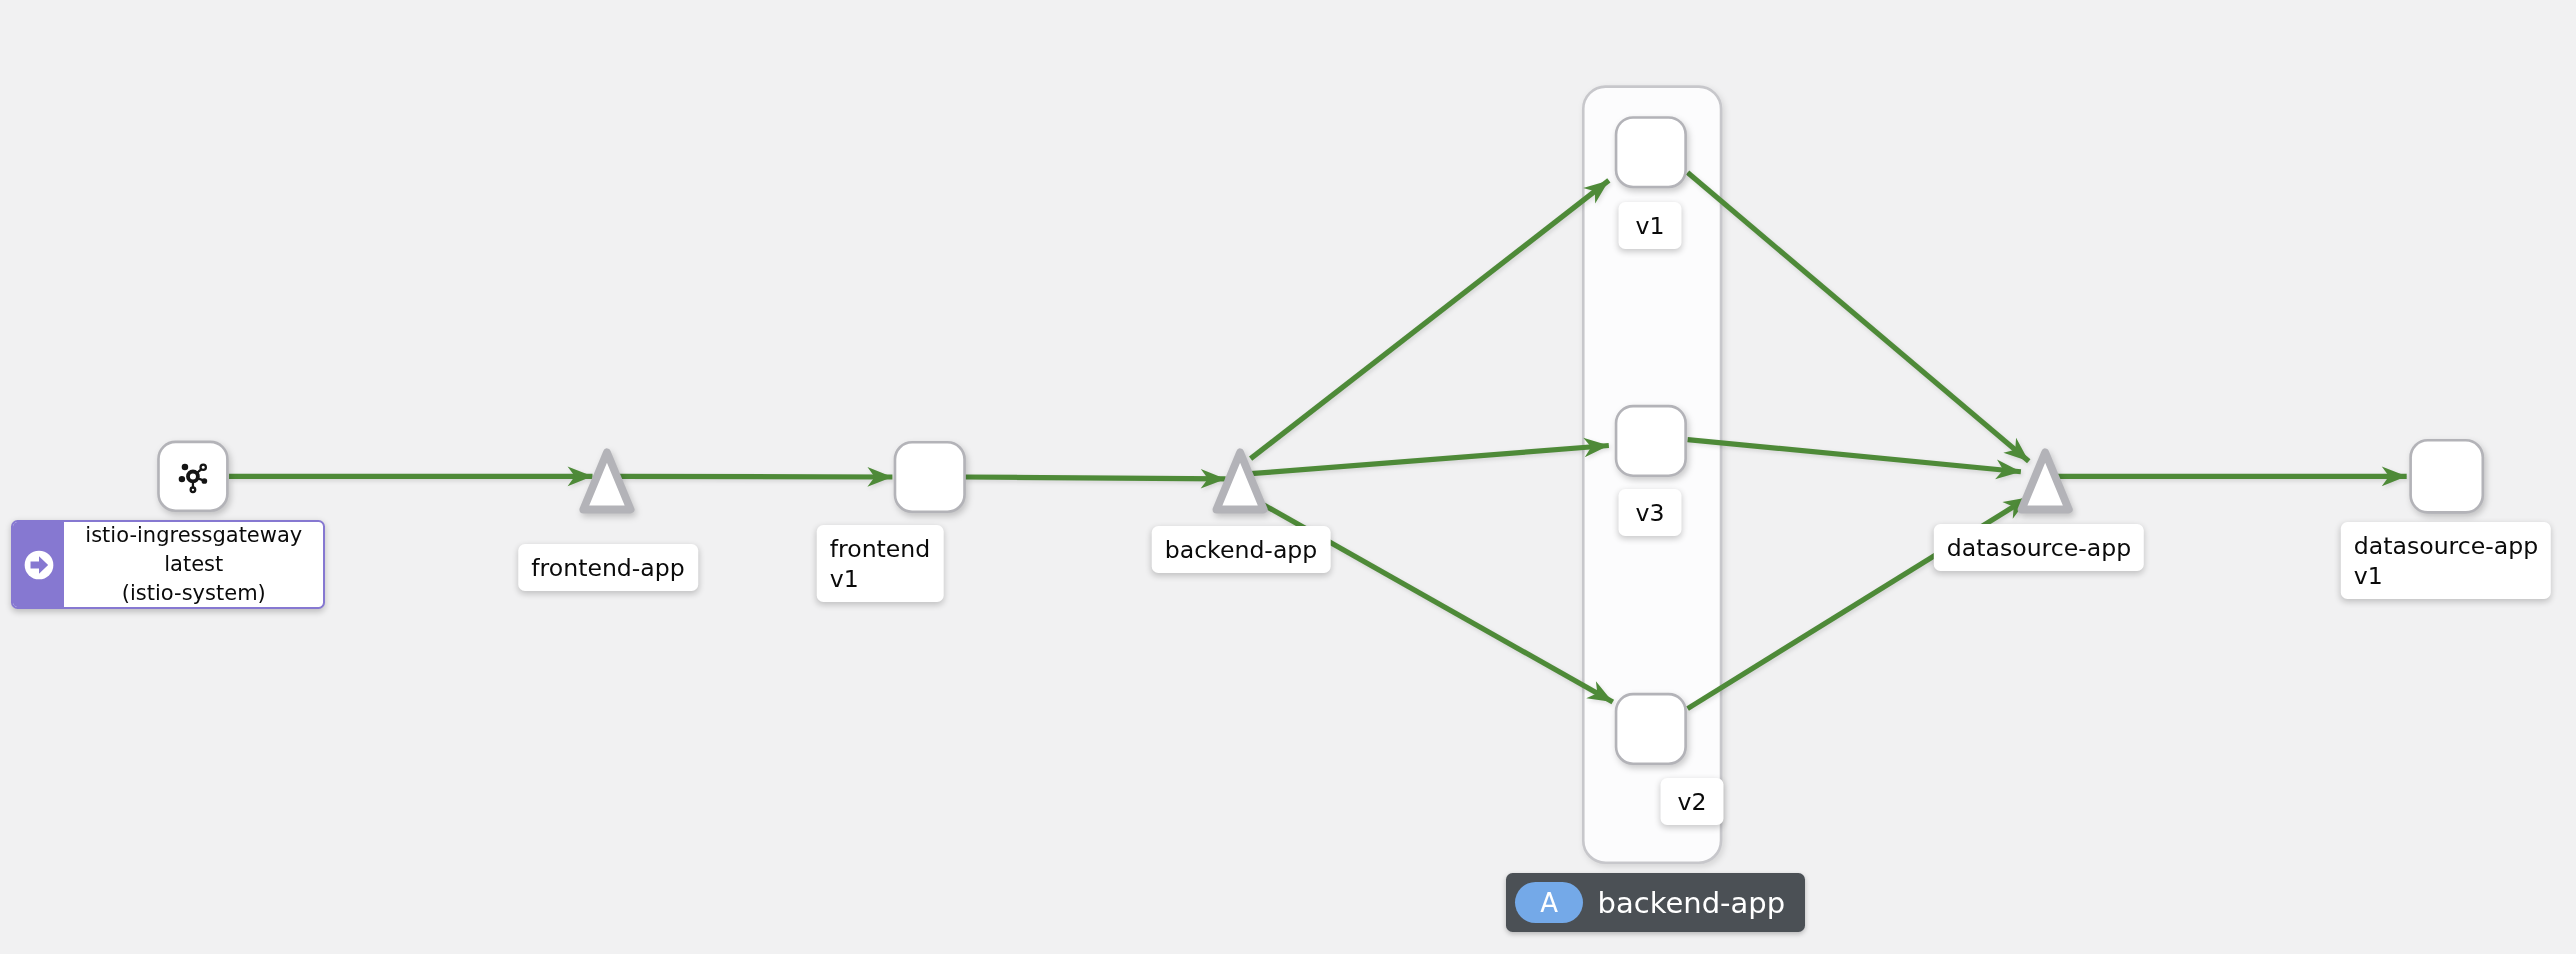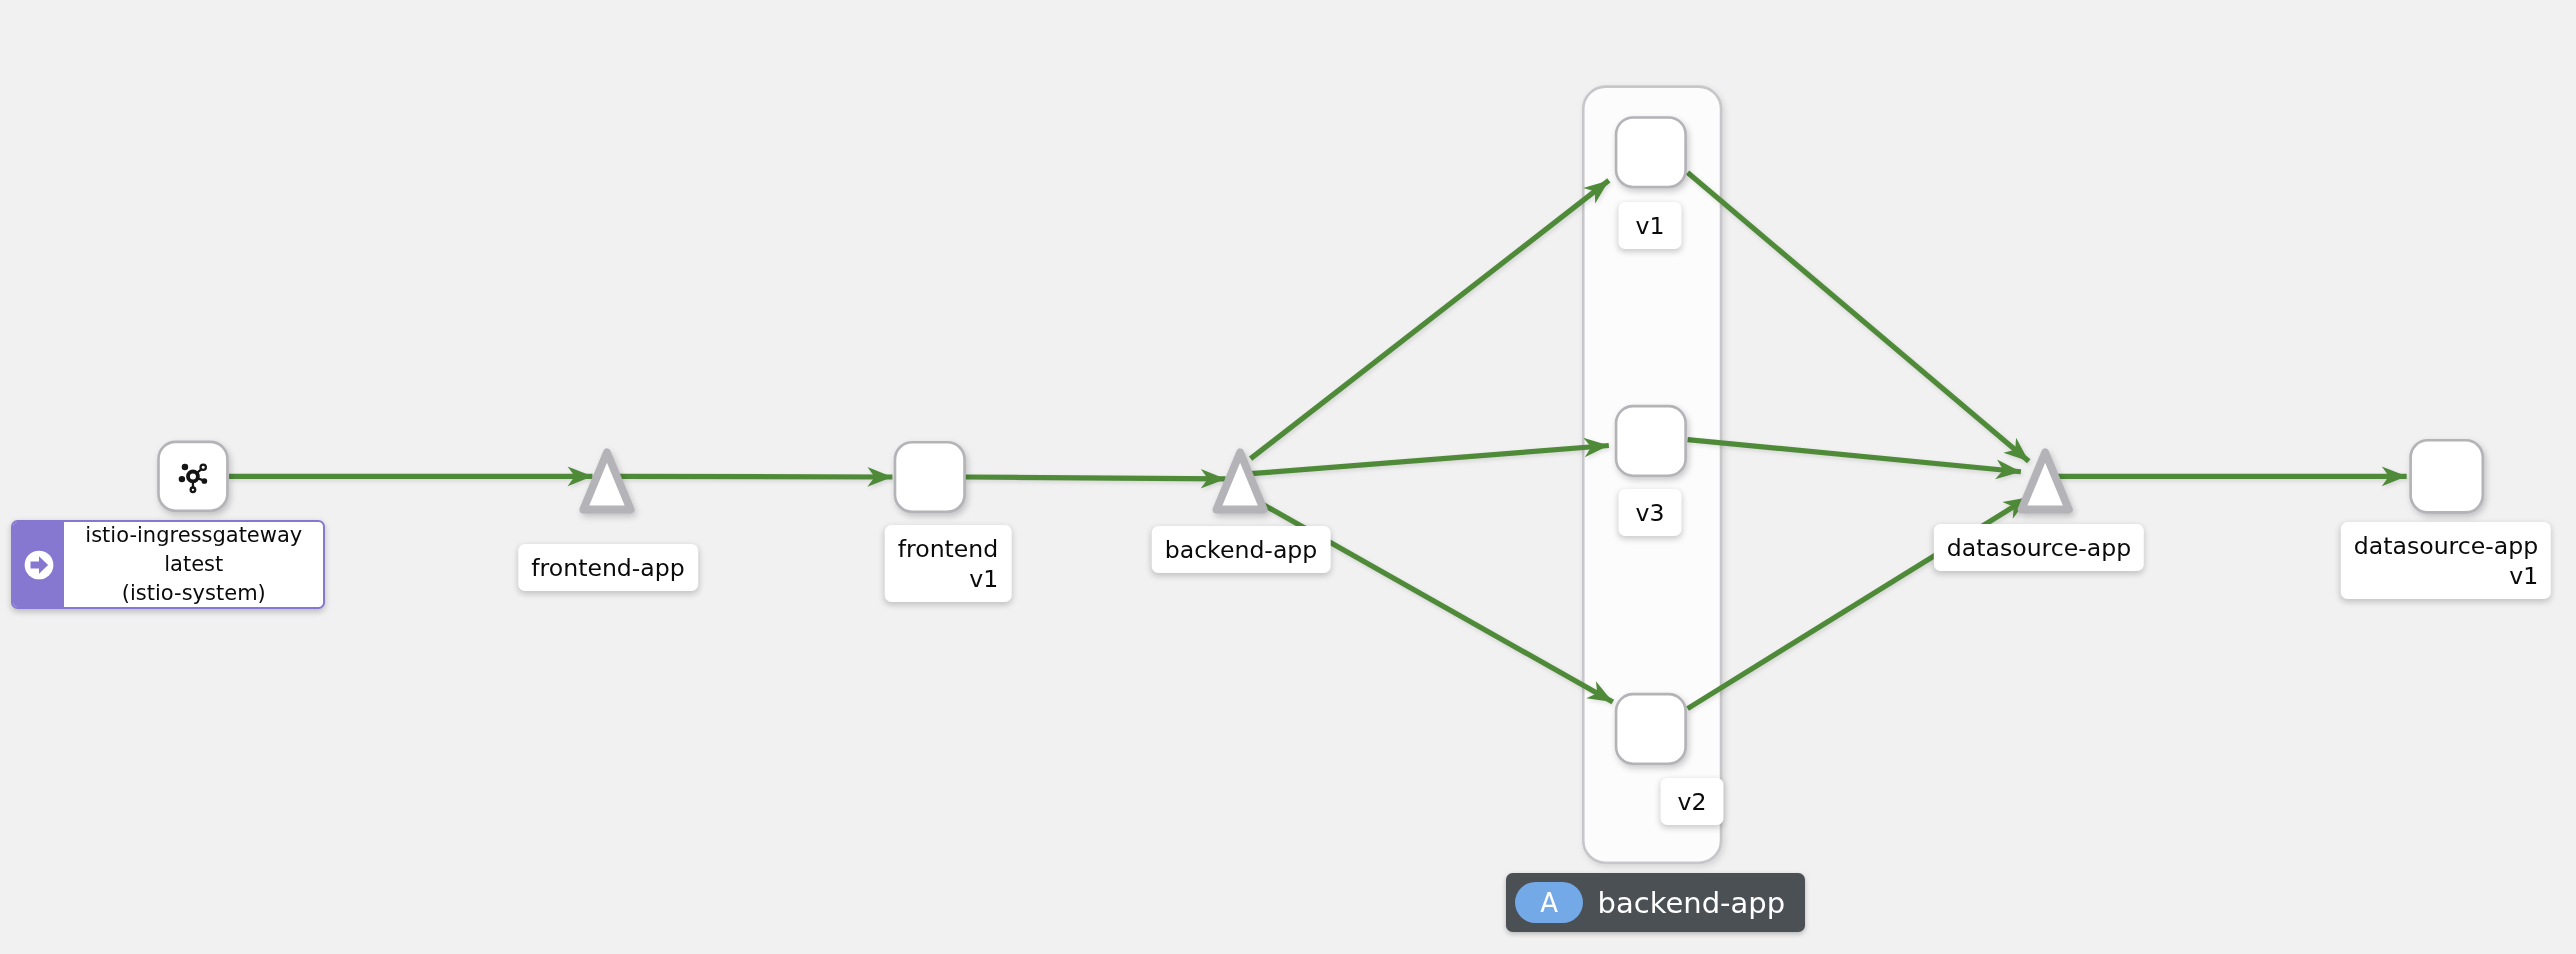--- a/index.html
+++ b/index.html
@@ -9,21 +9,21 @@
     background:#f1f1f2;
     font-family:"DejaVu Sans","Liberation Sans",sans-serif;
     overflow:hidden;
   }
   #graph-svg{position:absolute;left:0;top:0;}
   .node-label{
     position:absolute;transform:translateX(-50%);
     background:#ffffff;border-radius:6.6px;
     box-shadow:0 2.6px 5.9px rgba(0,0,0,0.20);
     padding:8.5px 13px;font-size:23.6px;line-height:30px;
-    color:#0a0a0a;text-align:right;white-space:nowrap;
+    color:#0a0a0a;text-align:left;white-space:nowrap;
   }
   .node-label.version{padding:8.5px 17px;}
   .gw-label{
     position:absolute;display:flex;box-sizing:border-box;
     background:#ffffff;border:2.6px solid #8678d1;border-radius:6.6px;
     box-shadow:0 2.6px 6.6px rgba(0,0,0,0.22);overflow:hidden;
   }
   .gw-strip{flex:0 0 51px;background:#8678d1;display:flex;align-items:center;justify-content:center;}
   .gw-circle{width:30px;height:30px;display:block;}
   .gw-text{
@@ -119,21 +119,21 @@
     </div>
   </div>
 
   <div id="group-badge" class="group-badge" style="left: 1506px; top: 873px;">
     <div class="badge-pill">A</div>
     <div class="badge-text">backend-app</div>
   </div>
 <div class="node-label" style="left: 608px; top: 524px; margin-top: 20px;">
       <div>frontend-app</div>
     </div>
-    <div class="node-label" style="left: 948px; top: 525px;">
+    <div class="node-label" style="left: 880px; top: 525px;">
       <div>frontend</div>
       <div>v1</div>
     </div>
     <div class="node-label" style="left: 1241px; top: 526px;">
       <div>backend-app</div>
     </div>
     <div class="node-label version" style="left: 1650px; top: 202px;">
       <div>v1</div>
     </div>
     <div class="node-label version" style="left: 1650px; top: 489px;">

